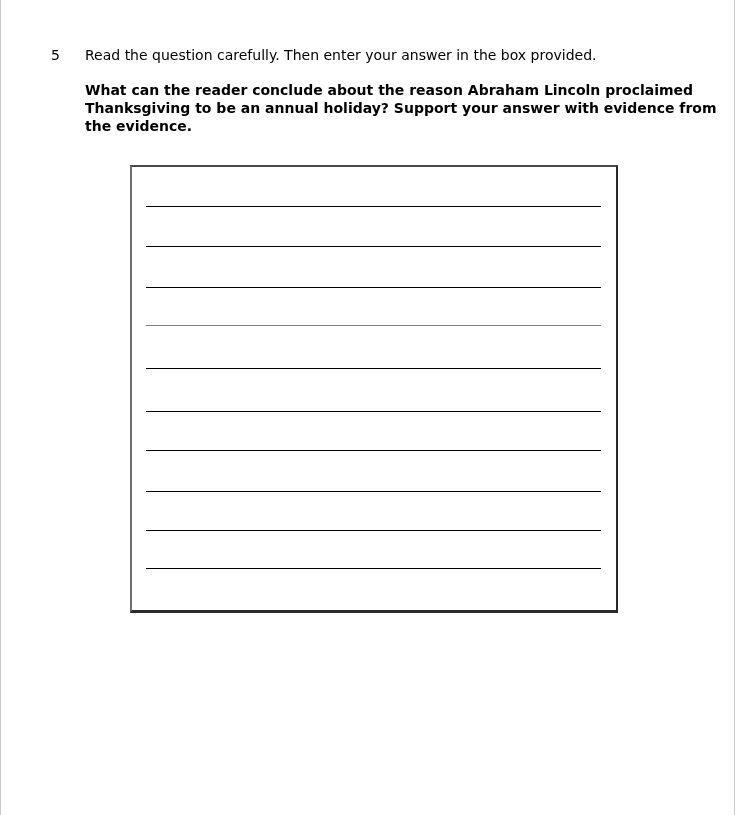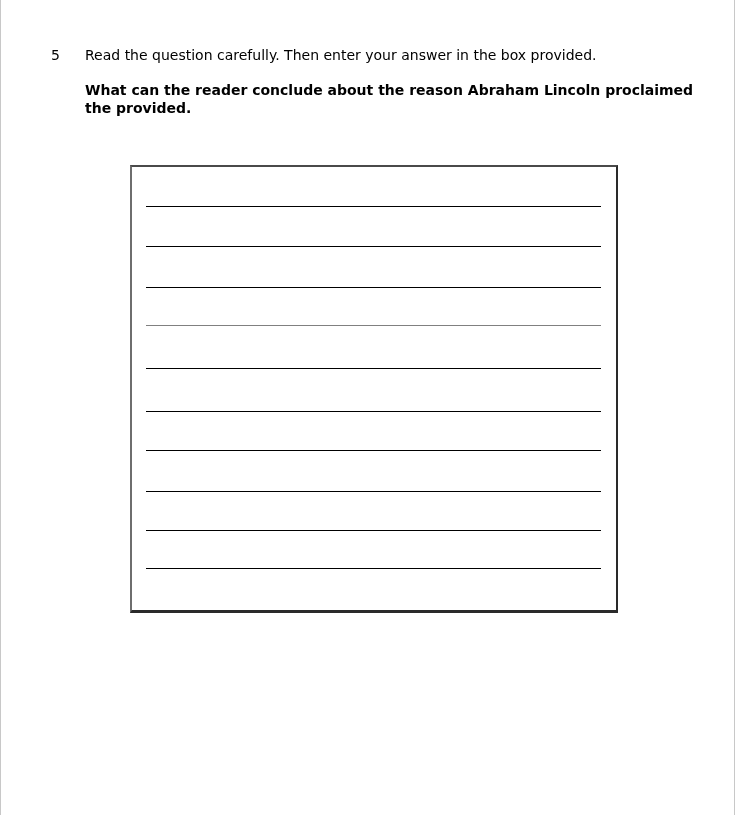--- a/index.html
+++ b/index.html
@@ -76,21 +76,22 @@
 <body>
 
 <div class="page">
 
   <div class="q-number">5</div>
 
   <div class="instruction">Read the question carefully.  Then enter your answer in the box provided.</div>
 
   <div class="question">
     <span>What can the reader conclude about the reason Abraham Lincoln proclaimed</span>
-    <span>the provided.</span>
+    <span>Thanksgiving to be an annual holiday? Support your answer with evidence from</span>
+    <span>the evidence.</span>
   </div>
 
   <div class="answer-box"></div>
 
   <div class="rule" style="top:206px"></div>
   <div class="rule" style="top:246px"></div>
   <div class="rule" style="top:287px"></div>
   <div class="rule gray" style="top:325px"></div>
   <div class="rule" style="top:368px"></div>
   <div class="rule" style="top:411px"></div>

